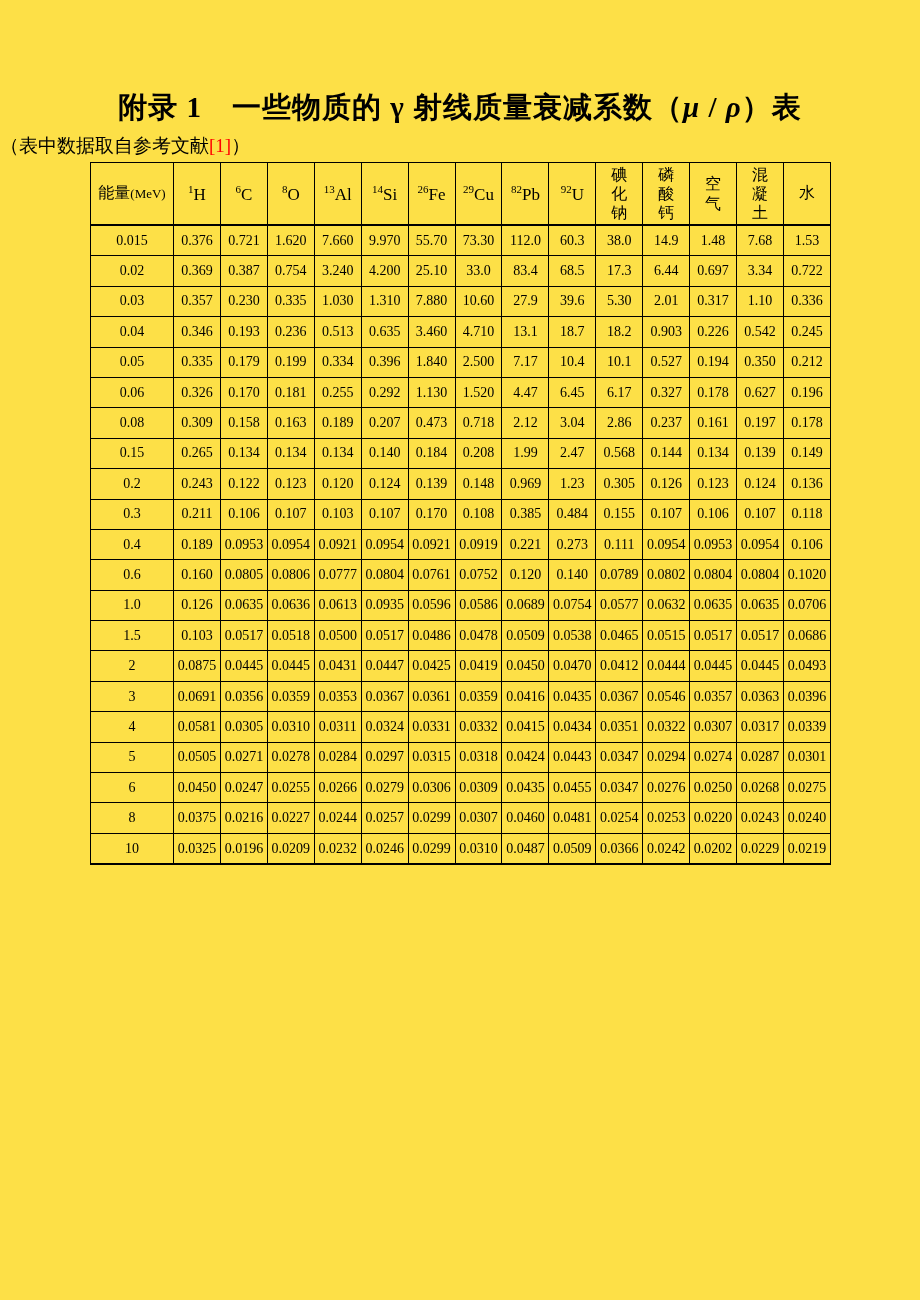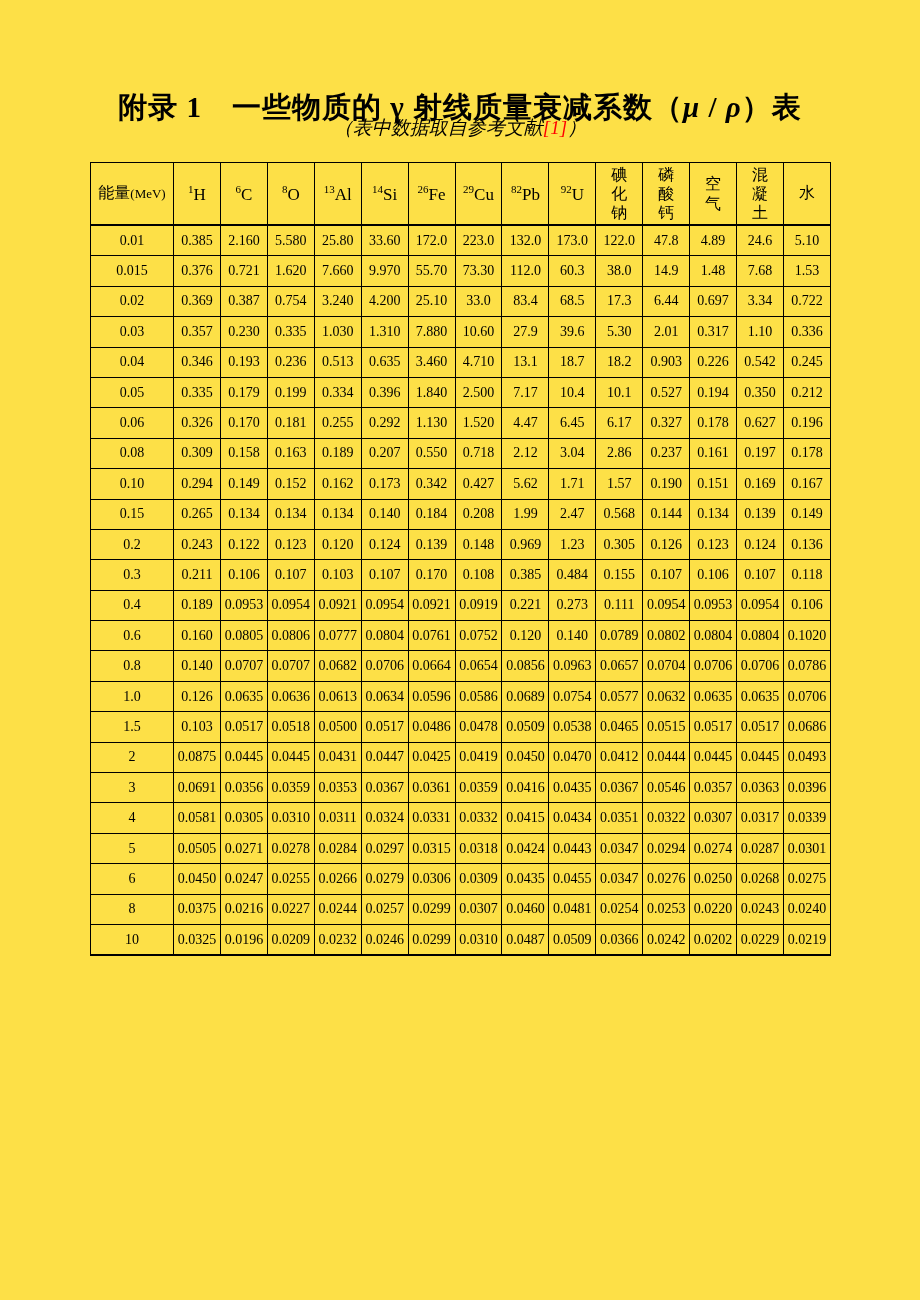--- a/index.html
+++ b/index.html
@@ -24,27 +24,26 @@
     margin: 0;
     text-align: center;
     font-size: 29px;
     font-weight: bold;
     letter-spacing: 1px;
     white-space: nowrap;
   }
   .doc-title .it { font-style: italic; }
   .doc-subtitle {
     position: absolute;
-    top: 115px;
+    top: 133px;
     left: 0;
     width: 100%;
-    text-align: center;
+    text-align: left;
     font-size: 19px;
     white-space: nowrap;
-    font-style: italic;
   }
   .ref-red { color: #ff0000; }
   table.mu-table {
     position: absolute;
     left: 90px;
     top: 162px;
     width: 741px;
     border-collapse: collapse;
     table-layout: fixed;
     border: 1px solid #000;
@@ -104,37 +103,20 @@
           <th class="el"><sup>92</sup>U</th>
           <th><span class="vname">碘化钠</span></th>
           <th><span class="vname">磷酸钙</span></th>
           <th><span class="vname">空气</span></th>
           <th><span class="vname">混凝土</span></th>
           <th><span>水</span></th>
         </tr>
     </thead>
     <tbody id="table-body">
         <tr>
-          <td>0.01</td>
-          <td>0.385</td>
-          <td>2.160</td>
-          <td>5.580</td>
-          <td>25.80</td>
-          <td>33.60</td>
-          <td>172.0</td>
-          <td>223.0</td>
-          <td>132.0</td>
-          <td>173.0</td>
-          <td>122.0</td>
-          <td>47.8</td>
-          <td>4.89</td>
-          <td>24.6</td>
-          <td>5.10</td>
-        </tr>
-        <tr>
           <td>0.015</td>
           <td>0.376</td>
           <td>0.721</td>
           <td>1.620</td>
           <td>7.660</td>
           <td>9.970</td>
           <td>55.70</td>
           <td>73.30</td>
           <td>112.0</td>
           <td>60.3</td>
@@ -229,46 +211,29 @@
           <td>0.627</td>
           <td>0.196</td>
         </tr>
         <tr>
           <td>0.08</td>
           <td>0.309</td>
           <td>0.158</td>
           <td>0.163</td>
           <td>0.189</td>
           <td>0.207</td>
-          <td>0.550</td>
+          <td>0.473</td>
           <td>0.718</td>
           <td>2.12</td>
           <td>3.04</td>
           <td>2.86</td>
           <td>0.237</td>
           <td>0.161</td>
           <td>0.197</td>
           <td>0.178</td>
-        </tr>
-        <tr>
-          <td>0.10</td>
-          <td>0.294</td>
-          <td>0.149</td>
-          <td>0.152</td>
-          <td>0.162</td>
-          <td>0.173</td>
-          <td>0.342</td>
-          <td>0.427</td>
-          <td>5.62</td>
-          <td>1.71</td>
-          <td>1.57</td>
-          <td>0.190</td>
-          <td>0.151</td>
-          <td>0.169</td>
-          <td>0.167</td>
         </tr>
         <tr>
           <td>0.15</td>
           <td>0.265</td>
           <td>0.134</td>
           <td>0.134</td>
           <td>0.134</td>
           <td>0.140</td>
           <td>0.184</td>
           <td>0.208</td>
@@ -342,43 +307,26 @@
           <td>0.0752</td>
           <td>0.120</td>
           <td>0.140</td>
           <td>0.0789</td>
           <td>0.0802</td>
           <td>0.0804</td>
           <td>0.0804</td>
           <td>0.1020</td>
         </tr>
         <tr>
-          <td>0.8</td>
-          <td>0.140</td>
-          <td>0.0707</td>
-          <td>0.0707</td>
-          <td>0.0682</td>
-          <td>0.0706</td>
-          <td>0.0664</td>
-          <td>0.0654</td>
-          <td>0.0856</td>
-          <td>0.0963</td>
-          <td>0.0657</td>
-          <td>0.0704</td>
-          <td>0.0706</td>
-          <td>0.0706</td>
-          <td>0.0786</td>
-        </tr>
-        <tr>
           <td>1.0</td>
           <td>0.126</td>
           <td>0.0635</td>
           <td>0.0636</td>
           <td>0.0613</td>
-          <td>0.0634</td>
+          <td>0.0935</td>
           <td>0.0596</td>
           <td>0.0586</td>
           <td>0.0689</td>
           <td>0.0754</td>
           <td>0.0577</td>
           <td>0.0632</td>
           <td>0.0635</td>
           <td>0.0635</td>
           <td>0.0706</td>
         </tr>

